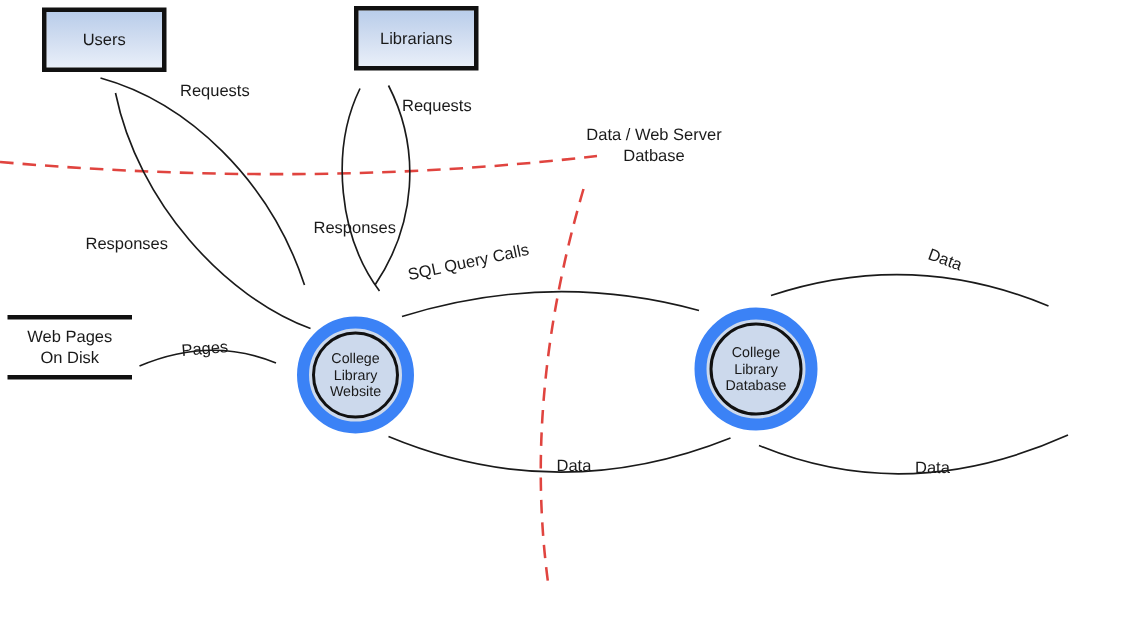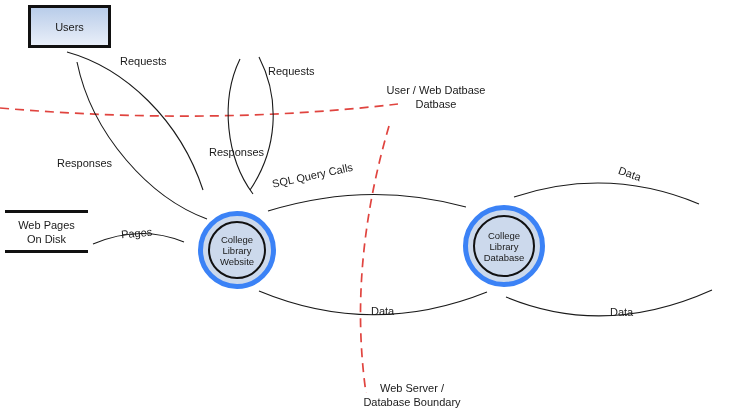--- a/index.html
+++ b/index.html
@@ -10,21 +10,21 @@
   svg.arrows{position:absolute;left:0;top:0;width:749px;height:412px;}
   svg.arrows path{fill:none;}
   .flow{stroke:#1a1a1a;stroke-width:1.1;}
   .boundary-line{stroke:#e0443f;stroke-width:1.7;stroke-dasharray:9 6;}
   .entity{
     position:absolute;display:flex;align-items:center;justify-content:center;
     border:3px solid #111;font-size:11px;
     background:linear-gradient(to bottom,#b9cdea 0%,#cfdcf0 45%,#e9eff9 100%);
   }
   .process{
-    position:absolute;border-radius:50%;border:5px solid #3b82f6;background:#ccd9ec;
+    position:absolute;border-radius:50%;border:8px solid #3b82f6;background:#ccd9ec;
     display:flex;align-items:center;justify-content:center;box-sizing:border-box;
   }
   .process .inner{
     border-radius:50%;border:2px solid #111;display:flex;align-items:center;justify-content:center;
     text-align:center;font-size:9.5px;line-height:11px;box-sizing:border-box;
   }
   .datastore{
     position:absolute;border-top:3px solid #111;border-bottom:3px solid #111;
     display:flex;flex-direction:column;align-items:center;justify-content:center;
     text-align:center;font-size:11px;line-height:14px;box-sizing:border-box;
@@ -55,20 +55,23 @@
     <path class="flow" d="M 93,244 Q 140,224 184,242" marker-end="url(#ah)"></path>
     <path class="flow" d="M 268,211 Q 368,180 466,207" marker-end="url(#ah)"></path>
     <path class="flow" d="M 514,197 Q 608,166 699,204" marker-end="url(#ah)"></path>
     <path class="flow" d="M 712,290 Q 605,338 506,297" marker-end="url(#ah)"></path>
     <path class="flow" d="M 487,292 Q 372,338 259,291" marker-end="url(#ah)"></path>
   </svg>
 
   <div class="entity" style="left:28px;top:5px;width:77px;height:37px;">
     <span>Users</span>
   </div>
+  <div class="entity" style="left:236px;top:4px;width:77px;height:37px;">
+    <span>Librarians</span>
+  </div>
 
   <div class="process" style="left:198px;top:211px;width:78px;height:78px;">
     <div class="inner" style="width:58px;height:58px;">
       <span>
         <span class="line">College</span>
         <span class="line">Library</span>
         <span class="line">Website</span>
       </span>
     </div>
   </div>
@@ -93,21 +96,17 @@
   <div class="lbl" style="left:57px;top:157px;">Responses</div>
   <div class="lbl" style="left:268px;top:65px;">Requests</div>
   <div class="lbl" style="left:209px;top:146px;">Responses</div>
   <div class="lbl" style="left:121px;top:227px;transform:rotate(-5deg);">Pages</div>
   <div class="lbl" style="left:271px;top:178px;transform:rotate(-12deg);transform-origin:left top;">SQL Query Calls</div>
   <div class="lbl" style="left:621px;top:164px;transform:rotate(20deg);transform-origin:left top;">Data</div>
   <div class="lbl" style="left:610px;top:306px;">Data</div>
   <div class="lbl" style="left:371px;top:305px;">Data</div>
 
   <div class="lbl center" style="left:385px;top:83px;width:102px;">
-    <span class="line">User / Web Datbase</span>
+    <span class="line">Data / Web Server</span>
     <span class="line">Datbase</span>
-  </div>
-  <div class="lbl center" style="left:356px;top:381px;width:112px;">
-    <span class="line">Web Server /</span>
-    <span class="line">Database Boundary</span>
   </div>
 
 </div>
 
 </body></html>

